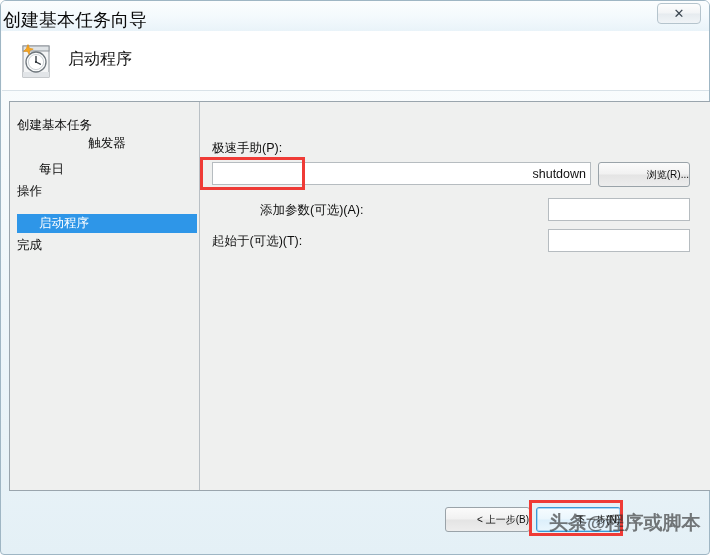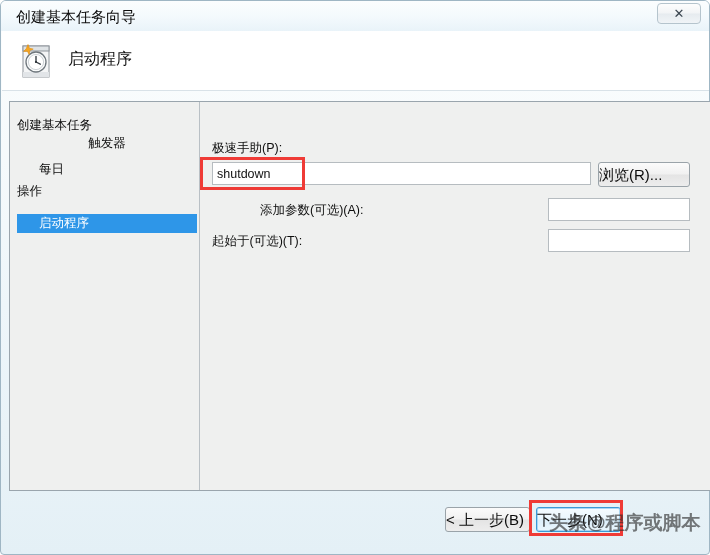--- a/index.html
+++ b/index.html
@@ -24,22 +24,22 @@
   
   #titlebar {
     position: absolute;
     left: 0; top: 0;
     width: 708px; height: 30px;
     background: linear-gradient(180deg, #fbfdfe 0%, #f4fafd 50%, #e9f3f9 100%);
     border-radius: 5px 5px 0 0;
   }
   #title-text {
     position: absolute;
-    left: 15px; top: 7px;
-    font-size: 15px;
+    left: 2px; top: 7px;
+    font-size: 18px;
     color: #0b0b0b;
     white-space: nowrap;
   }
   #close-button {
     position: absolute;
     right: 8px; top: 2px;
     width: 44px; height: 21px;
     background: linear-gradient(180deg, #fdfdfd 0%, #f2f4f6 48%, #e6ebef 52%, #f0f4f7 100%);
     border: 1px solid #b5c4cd;
     border-radius: 4px;
@@ -129,23 +129,23 @@
     font-family: "Liberation Sans", sans-serif;
     outline: none;
   }
 
   
   .win-button {
     position: absolute;
     background: linear-gradient(180deg, #fbfbfb 0%, #f1f1f1 48%, #e4e4e4 52%, #ededed 100%);
     border: 1px solid #9aa3a9;
     border-radius: 3px;
-    font-size: 15px;
+    font-size: 10px;
     color: #0c0c0c;
-    text-align: left;
+    text-align: right;
     white-space: nowrap;
     cursor: pointer;
     font-family: "Liberation Sans", sans-serif;
   }
   .win-button.focused {
     border: 1px solid #3c9ad6;
     box-shadow: inset 0 0 0 1px #aad6f2;
     background: linear-gradient(180deg, #f6fcff 0%, #eaf6fd 48%, #dceffb 52%, #eaf6fd 100%);
   }
 
@@ -212,25 +212,26 @@
   </div>
 
   <div id="content">
 
     <div id="sidebar">
       <div class="nav-item" style="top:14px;">创建基本任务</div>
       <div class="nav-item" style="top:32px;text-align:center;">触发器</div>
       <div class="nav-item indent" style="top:58px;">每日</div>
       <div class="nav-item" style="top:80px;">操作</div>
       <div class="nav-item indent selected" style="top:112px;">启动程序</div>
+      <div class="nav-item" style="top:134px;">完成</div>
     </div>
 
     <div class="field-label" style="left:202px; top:38px;">极速手助(P):</div>
 
-    <input class="text-input" type="text" style="left: 202px; top: 60px; width: 379px;" value="shutdown">
+    <input class="text-input" type="text" style="left: 202px; top: 60px; width: 379px; text-align: right;" value="shutdown">
 
     <div class="win-button" style="left:588px; top:60px; width:92px; height:25px; line-height:23px;">浏览(R)...</div>
 
     <div class="field-label" style="left:202px; top:100px;margin-left:48px;">添加参数(可选)(A):</div>
 
     <input class="text-input" type="text" style="left: 538px; top: 96px; width: 142px;" value="">
 
     <div class="field-label" style="left:202px; top:131px;">起始于(可选)(T):</div>
 
     <input class="text-input" type="text" style="left: 538px; top: 127px; width: 142px;" value="">

